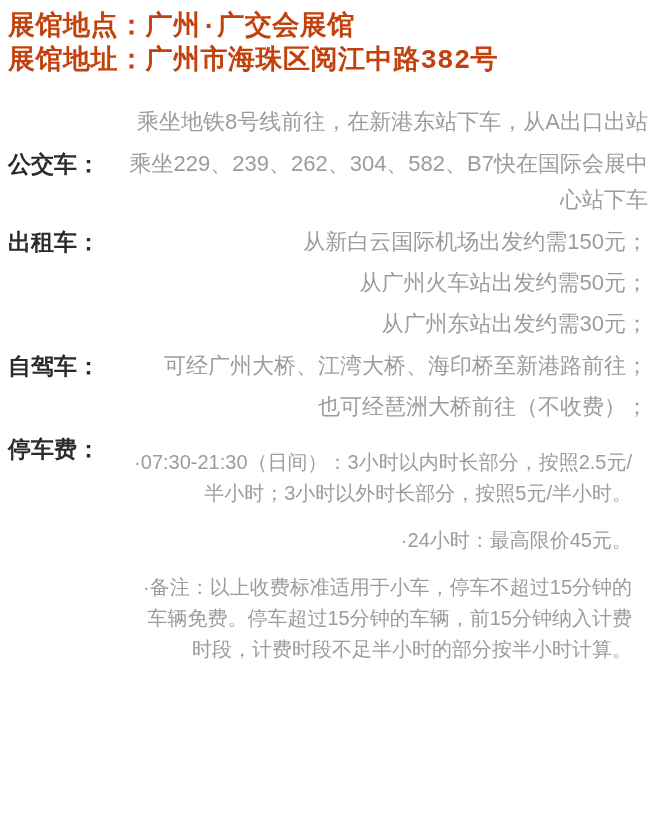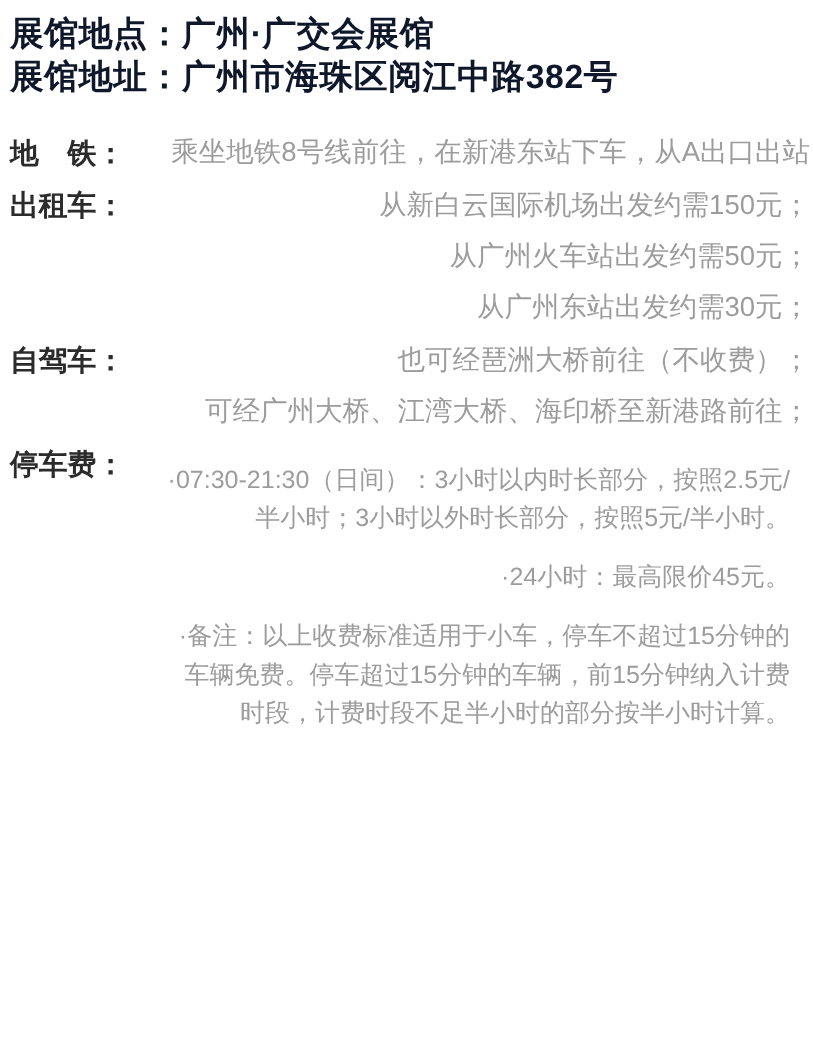--- a/index.html
+++ b/index.html
@@ -16,23 +16,24 @@
     padding: 10px 2px 0 8px;
     background: #ffffff;
   }
   .title-block {
     margin-bottom: 26px;
   }
   .title-line {
     font-size: 27px;
     line-height: 34px;
     font-weight: 700;
-    color: #0f172a;
+    color: #c2410c;
     letter-spacing: 0.5px;
     white-space: nowrap;
+    font-family: Liberation Mono, monospace;
   }
   .section {
     display: flex;
     align-items: flex-start;
     margin-bottom: 6px;
   }
   .label {
     flex: 0 0 110px;
     width: 110px;
     font-size: 23px;
@@ -69,41 +70,46 @@
 <body>
 
 <div class="page">
 
   <div class="title-block">
     <div class="title-line">展馆地点：广州·广交会展馆</div>
     <div class="title-line">展馆地址：广州市海珠区阅江中路382号</div>
   </div>
 
   <div class="section">
-    <span class="label">地　铁：</span>
     <div class="content">
       <p>乘坐地铁8号线前往，在新港东站下车，从A出口出站</p>
     </div>
   </div>
 
+  <div class="section">
+    <span class="label">公交车：</span>
+    <div class="content">
+      <p>乘坐229、239、262、304、582、B7快在国际会展中心站下车</p>
+    </div>
+  </div>
 
   <div class="section">
     <span class="label">出租车：</span>
     <div class="content">
       <p>从新白云国际机场出发约需150元；</p>
       <p>从广州火车站出发约需50元；</p>
       <p>从广州东站出发约需30元；</p>
     </div>
   </div>
 
   <div class="section">
     <span class="label">自驾车：</span>
     <div class="content">
+      <p>可经广州大桥、江湾大桥、海印桥至新港路前往；</p>
       <p>也可经琶洲大桥前往（不收费）；</p>
-      <p>可经广州大桥、江湾大桥、海印桥至新港路前往；</p>
     </div>
   </div>
 
   <div class="section section-parking">
     <span class="label">停车费：</span>
     <div class="content">
       <p>·07:30-21:30（日间）：3小时以内时长部分，按照2.5元/半小时；3小时以外时长部分，按照5元/半小时。</p>
       <p>·24小时：最高限价45元。</p>
       <p>·备注：以上收费标准适用于小车，停车不超过15分钟的车辆免费。停车超过15分钟的车辆，前15分钟纳入计费时段，计费时段不足半小时的部分按半小时计算。</p>
     </div>

